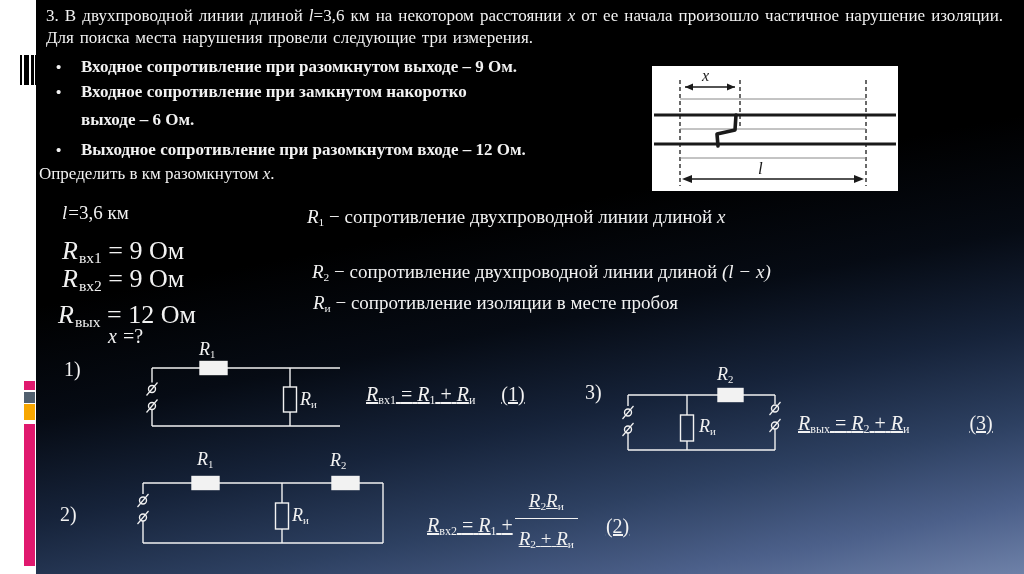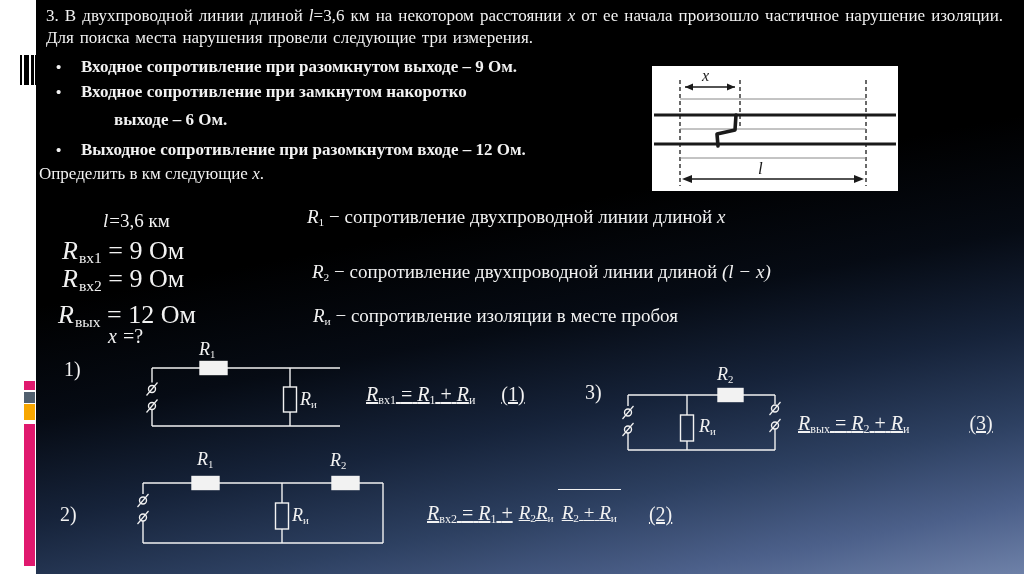--- a/index.html
+++ b/index.html
@@ -26,22 +26,22 @@
   .bullet-dot{display:inline-block;width:25px;font-size:15px;}
   .closing{left:39px;top:164px;font-size:17px;}
   i{font-style:italic;}
   sub{font-size:0.6em;font-style:normal;vertical-align:-0.25em;letter-spacing:0;}
   .f{font-size:26px;white-space:nowrap;}
   .f i{letter-spacing:1px;}
   .def{font-size:19px;white-space:nowrap;}
   .eq{font-size:20px;white-space:nowrap;text-decoration:underline;}
   .eq .tag{margin-left:26px;}
   .numlabel{font-size:20px;}
-  .frac{display:inline-flex;flex-direction:row;align-items:center;
-        vertical-align:middle;margin:0 2px;font-size:19px;line-height:30px;}
+  .frac{display:inline-flex;flex-direction:column;align-items:center;
+        vertical-align:middle;margin:0 2px;font-size:19px;line-height:23px;}
   .frac .den{border-top:1.5px solid #f2f2f2;padding:8px 4px;}
   .frac .num{padding:0 4px;}
   .eq2{display:flex;align-items:center;}
   
   .figure-box{left:652px;top:66px;width:246px;height:125px;background:#fff;}
   svg{position:absolute;overflow:visible;}
   .circ-label{font-size:18px;white-space:nowrap;}
 </style>
 </head>
 <body>
@@ -53,24 +53,24 @@
   <div class="barcode"></div>
   <div class="sq sq-magenta"></div>
   <div class="sq sq-slate"></div>
   <div class="sq sq-amber"></div>
   <div class="sq bar-magenta"></div>
 
   <div class="abs prob"><span>3. В двухпроводной линии длиной </span><i>l</i><span>=3,6 км на некотором расстоянии </span><i>x</i><span> от ее начала произошло частичное нарушение изоляции. Для поиска места нарушения провели следующие три измерения.</span></div>
 
   <div class="abs bullet-row" style="top:55px;"><span class="bullet-dot">•</span><span>Входное сопротивление при разомкнутом выходе – 9 Ом.</span></div>
   <div class="abs bullet-row" style="top:80px;"><span class="bullet-dot">•</span><span>Входное сопротивление при замкнутом накоротко</span></div>
-  <div class="abs bullet-row" style="left:81px;top:108px;margin-left:33px;"><span>выходе – 6 Ом.</span></div>
+  <div class="abs bullet-row" style="left:81px;top:108px;"><span>выходе – 6 Ом.</span></div>
   <div class="abs bullet-row" style="top:138px;"><span class="bullet-dot">•</span><span>Выходное сопротивление при разомкнутом входе – 12 Ом.</span></div>
 
-  <div class="abs closing"><span>Определить в км следующие </span><i>x</i><span>.</span></div>
+  <div class="abs closing"><span>Определить в км разомкнутом </span><i>x</i><span>.</span></div>
 
   <div class="abs figure-box">
     <svg width="246" height="125" viewBox="0 0 246 125" style="left:0;top:0;">
       <g stroke="#1a1a1a" fill="none">
         <path d="M28,14 V120" stroke-dasharray="4,3" stroke-width="1.3"></path>
         <path d="M88,14 V63" stroke-dasharray="4,3" stroke-width="1.3"></path>
         <path d="M214,14 V120" stroke-dasharray="4,3" stroke-width="1.3"></path>
         <path d="M33,21 H83" stroke-width="1.4"></path>
         <path d="M33,21 l8,-3.5 v7 z" fill="#1a1a1a" stroke="none"></path>
         <path d="M83,21 l-8,-3.5 v7 z" fill="#1a1a1a" stroke="none"></path>
@@ -82,29 +82,29 @@
         <path d="M66,80 L65,68 L83,64 L84,49" stroke-width="3.6" stroke-linejoin="round" stroke-linecap="round"></path>
         <path d="M34,113 H208" stroke-width="1.4"></path>
         <path d="M30,113 l10,-4 v8 z" fill="#1a1a1a" stroke="none"></path>
         <path d="M212,113 l-10,-4 v8 z" fill="#1a1a1a" stroke="none"></path>
       </g>
       <text x="50" y="15" font-size="16" font-style="italic" fill="#1a1a1a">x</text>
       <text x="106" y="108" font-size="17" font-style="italic" fill="#1a1a1a">l</text>
     </svg>
   </div>
 
-  <div class="abs f" style="left:62px;top:210px;font-size:19px;margin-left:41px;"><i>l</i><span>=3,6 км</span></div>
+  <div class="abs f" style="left:62px;top:202px;font-size:19px;"><i>l</i><span>=3,6 км</span></div>
   <div class="abs f" style="left:62px;top:236px;"><i>R</i><sub>вх1</sub> <span>= 9 Ом</span></div>
   <div class="abs f" style="left:62px;top:264px;"><i>R</i><sub>вх2</sub> <span>= 9 Ом</span></div>
   <div class="abs f" style="left:58px;top:300px;"><i>R</i><sub>вых</sub> <span>= 12 Ом</span></div>
   <div class="abs f" style="left:108px;top:325px;font-size:20px;"><i>x</i><span> =?</span></div>
 
   <div class="abs def" style="left:307px;top:206px;"><i>R</i><sub>1</sub> <span>− сопротивление двухпроводной линии длиной</span> <i>x</i></div>
   <div class="abs def" style="left:312px;top:247px;margin-top:14px;"><i>R</i><sub>2</sub> <span>− сопротивление двухпроводной линии длиной</span> <i>(l − x)</i></div>
-  <div class="abs def" style="left:313px;top:305px;"><i>R</i><sub>и</sub> <span>− сопротивление изоляции в месте пробоя</span></div>
+  <div class="abs def" style="left:313px;top:292px;"><i>R</i><sub>и</sub> <span>− сопротивление изоляции в месте пробоя</span></div>
 
   <div class="abs numlabel" style="left:64px;top:358px;">1)</div>
   <svg width="212" height="96" viewBox="0 0 212 96" style="left:137px;top:336px;">
     <g stroke="#f2f2f2" fill="none" stroke-width="1.4">
       <path d="M15,32 H203"></path>
       <rect x="63" y="25.5" width="27" height="13" fill="#f2f2f2"></rect>
       <path d="M15,32 V46.5"></path>
       <circle cx="15" cy="53" r="3.5"></circle>
       <path d="M9.5,59.5 L20.5,46.5" stroke-width="1.2"></path>
       <circle cx="15" cy="70" r="3.5"></circle>

